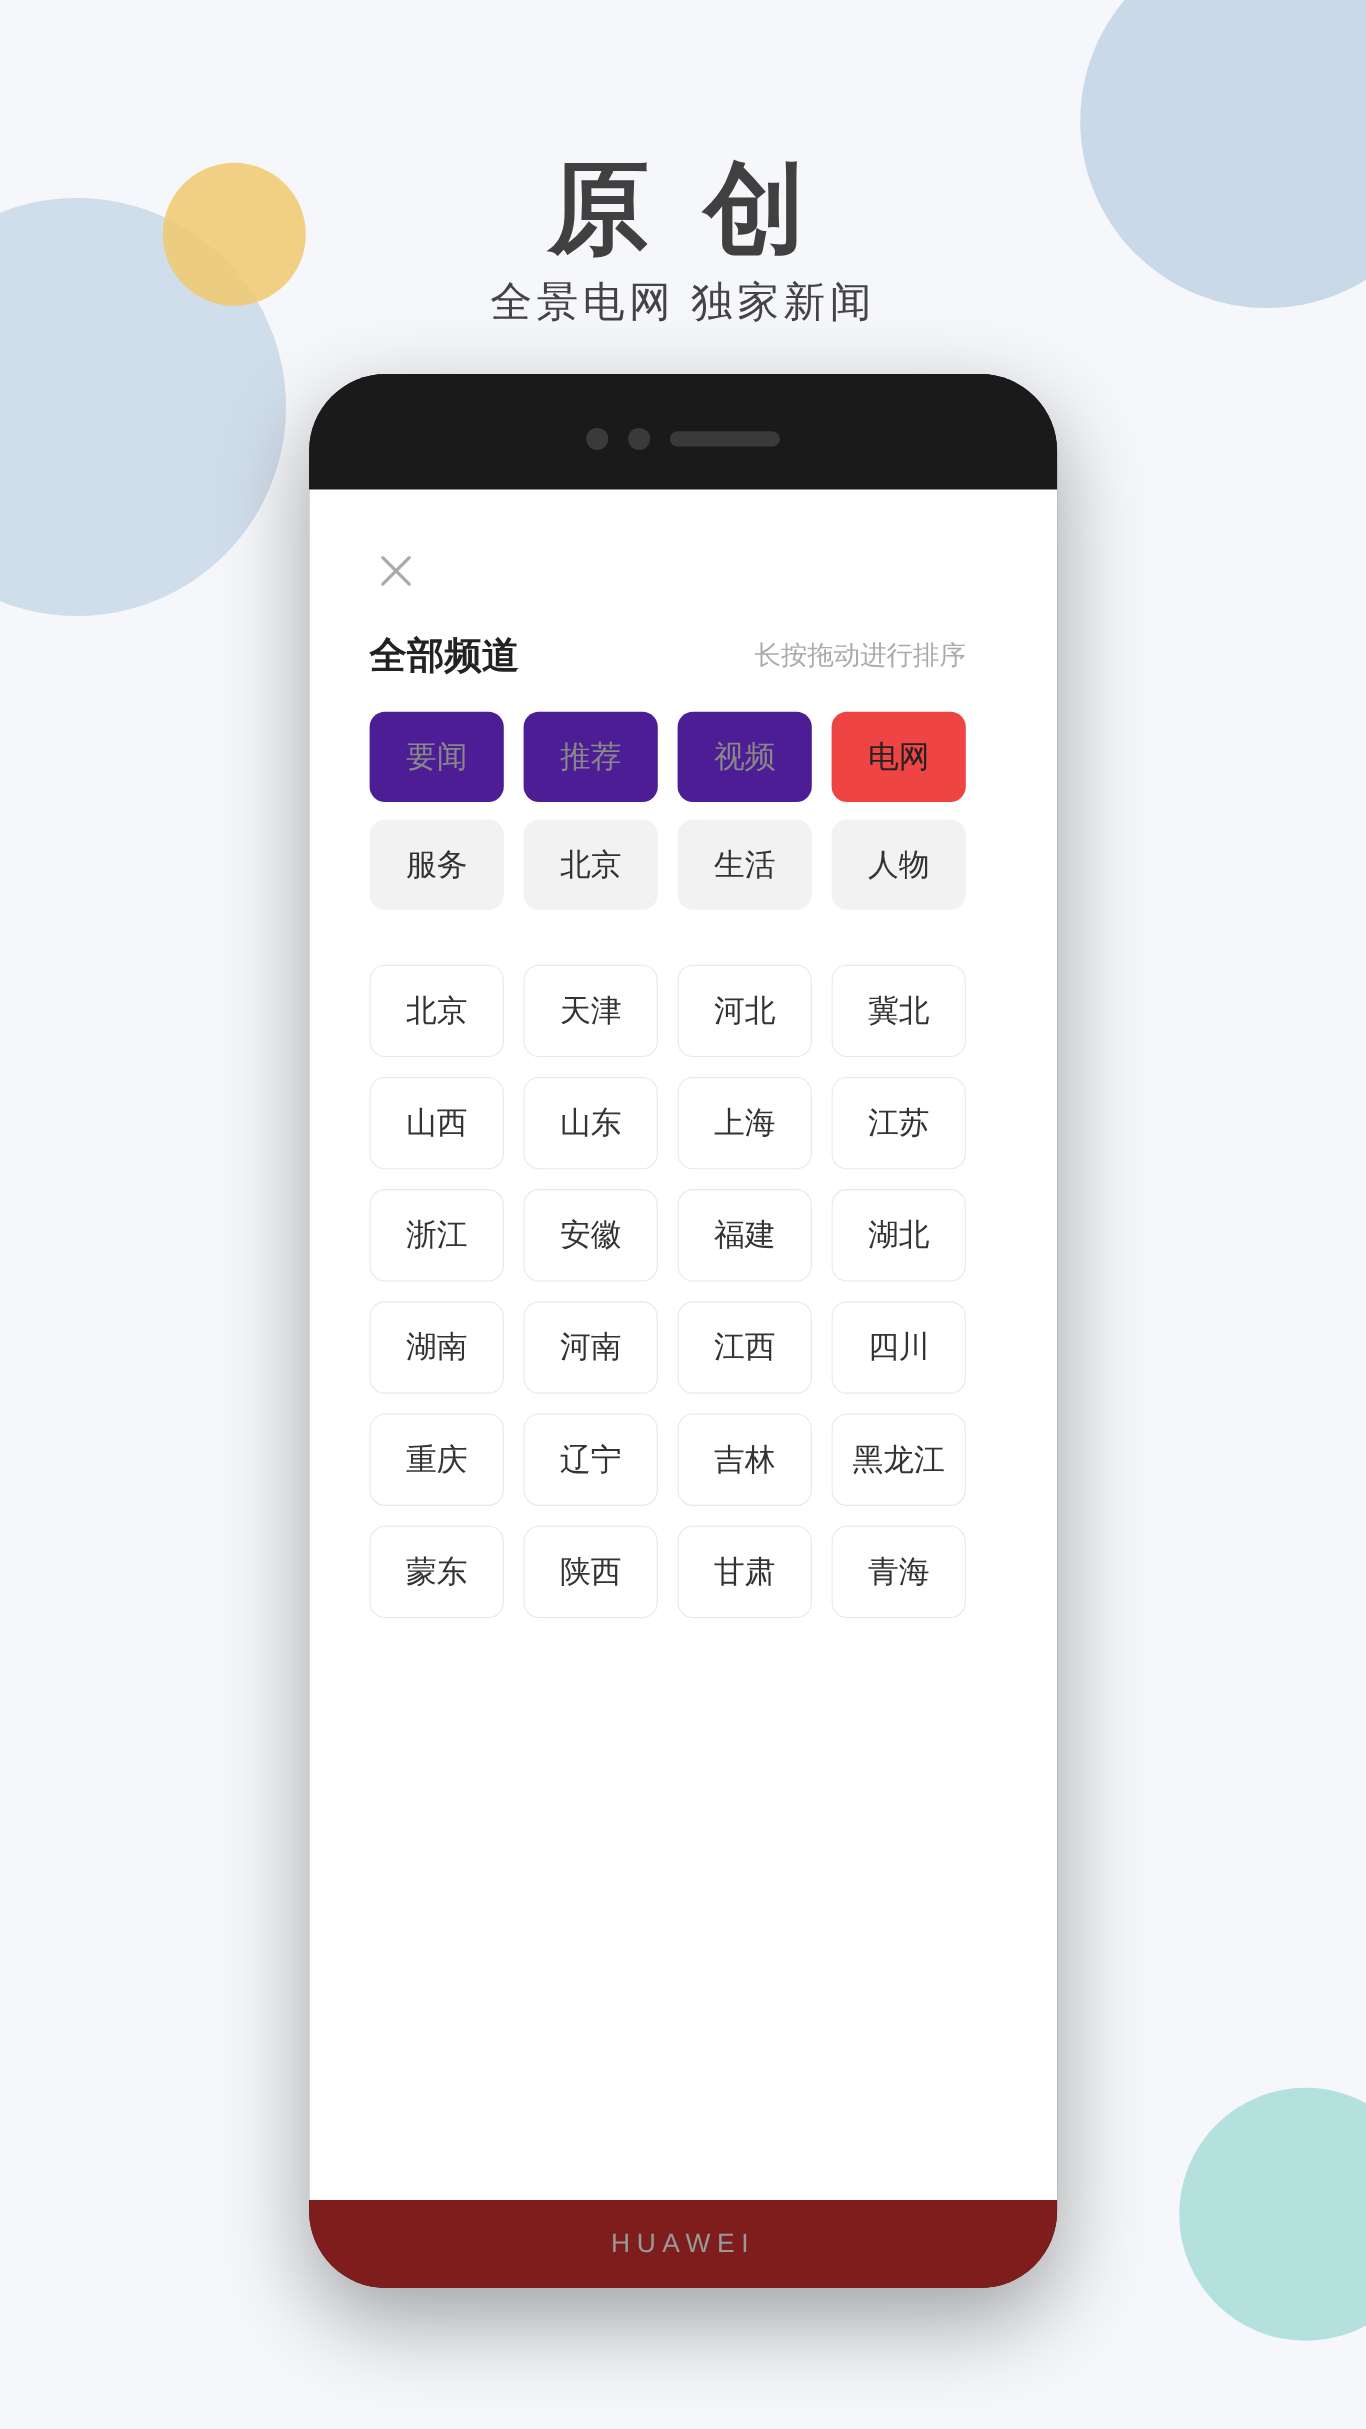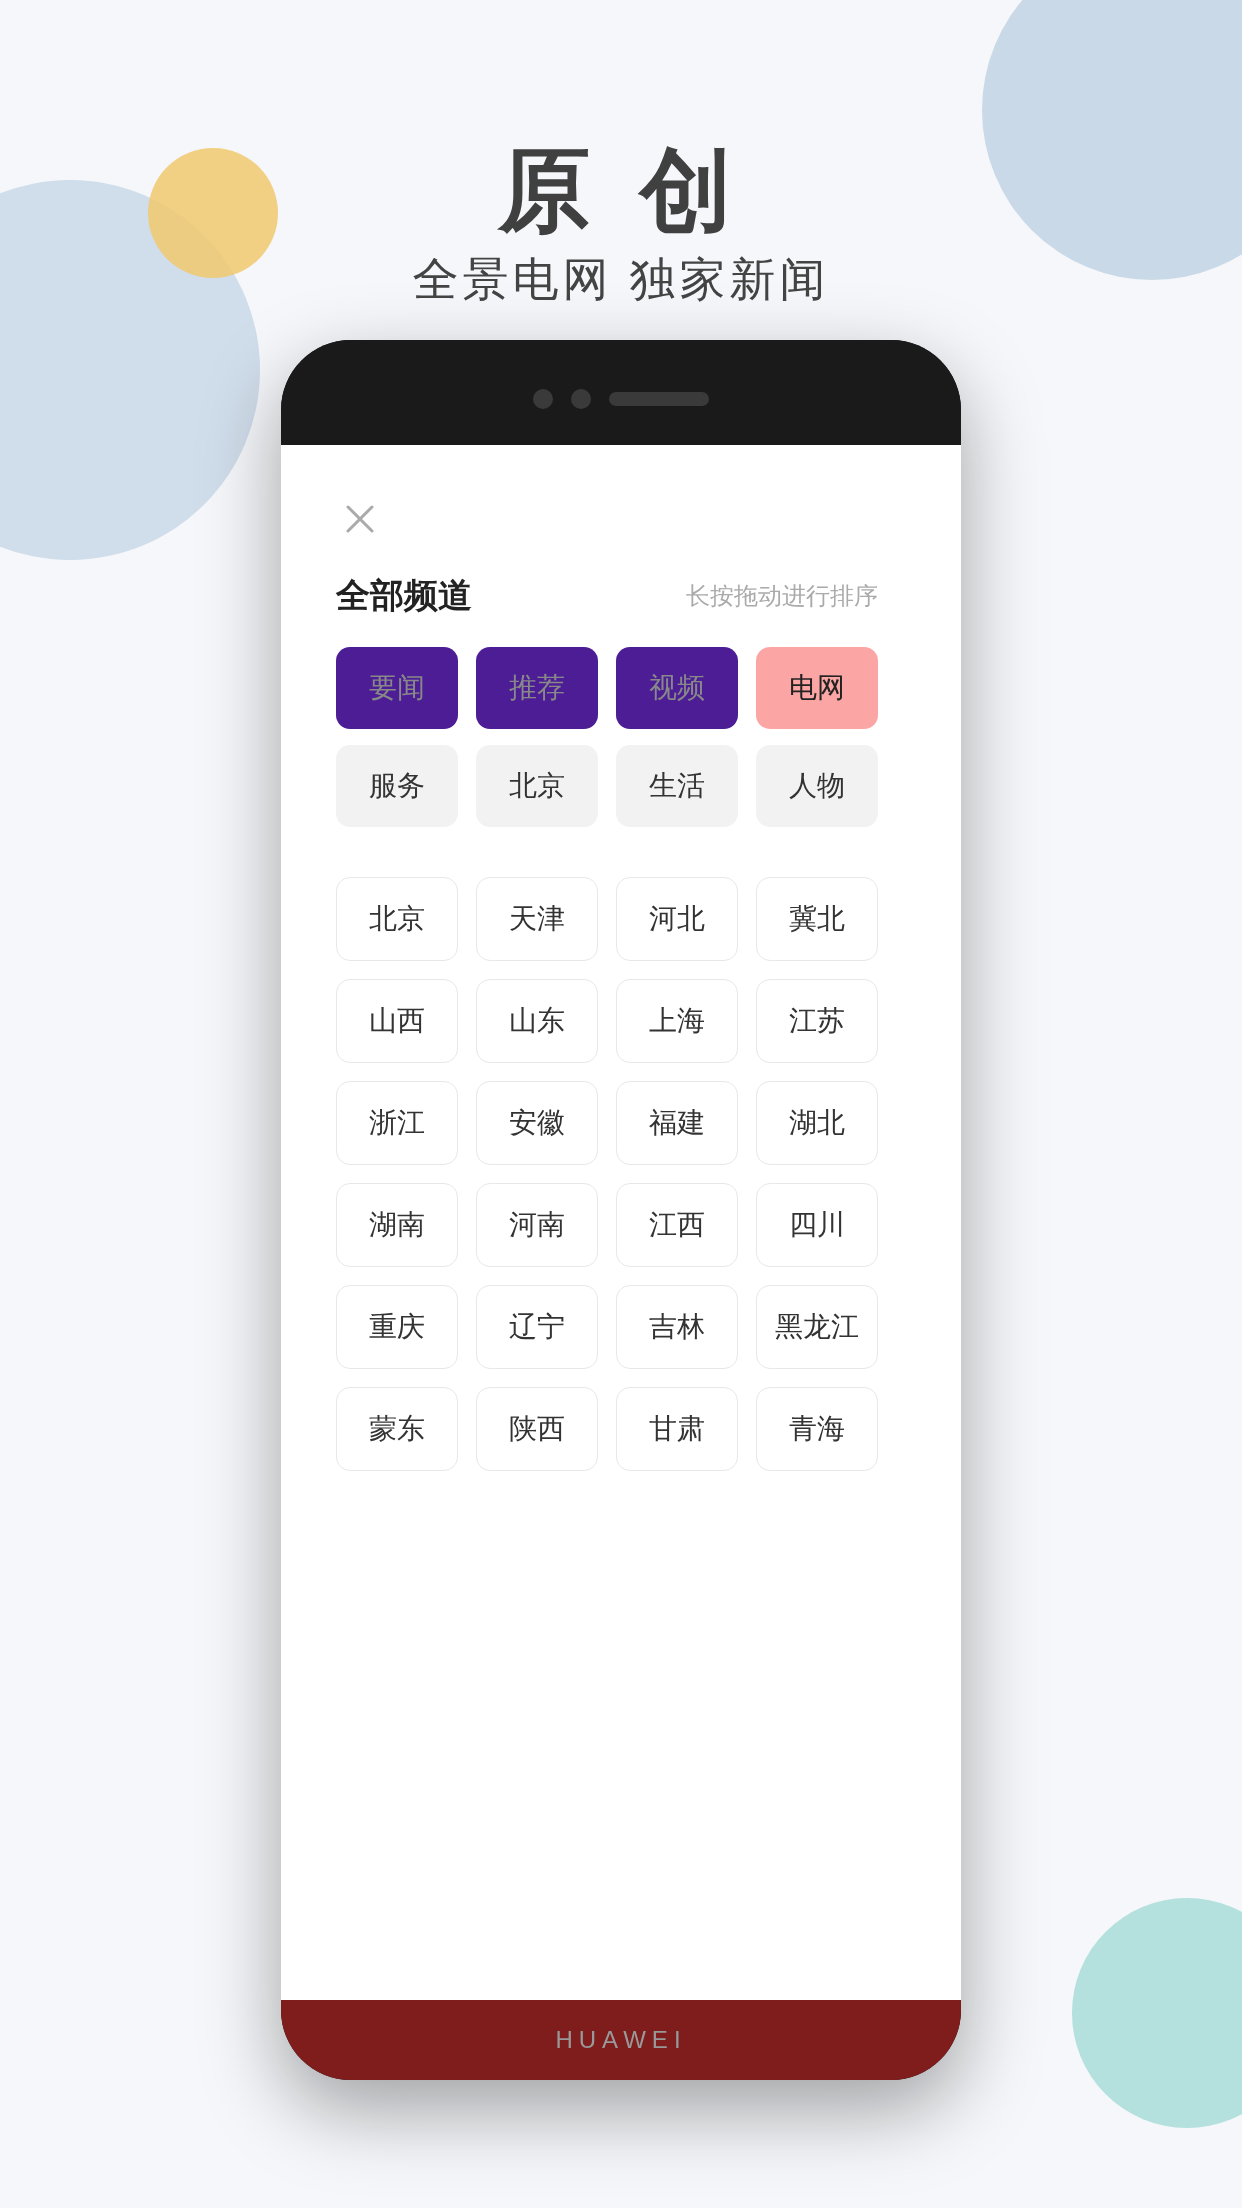--- a/index.html
+++ b/index.html
@@ -70,21 +70,21 @@
 
     .title-main {
       font-size: 92px;
       font-weight: 700;
       color: #404040;
       letter-spacing: 12px;
       line-height: 1.1;
     }
 
     .title-sub {
-      font-size: 46px;
+      font-size: 38px;
       font-weight: 400;
       color: #444;
       margin-top: 8px;
       letter-spacing: 4px;
     }
 
     
     .phone-mockup {
       position: absolute;
       top: 340px;
@@ -219,21 +219,21 @@
       cursor: pointer;
     }
 
     .channel-btn.active {
       background: #f2f2f2;
       color: #333;
       font-family: Liberation Serif, serif;
     }
 
     .channel-btn.highlighted {
-      background: #fca5a5;
+      background: #ef4444;
       color: #222;
       font-weight: 500;
     }
 
     
     .local-section {
       margin-top: 50px;
     }
 
     .local-grid {

